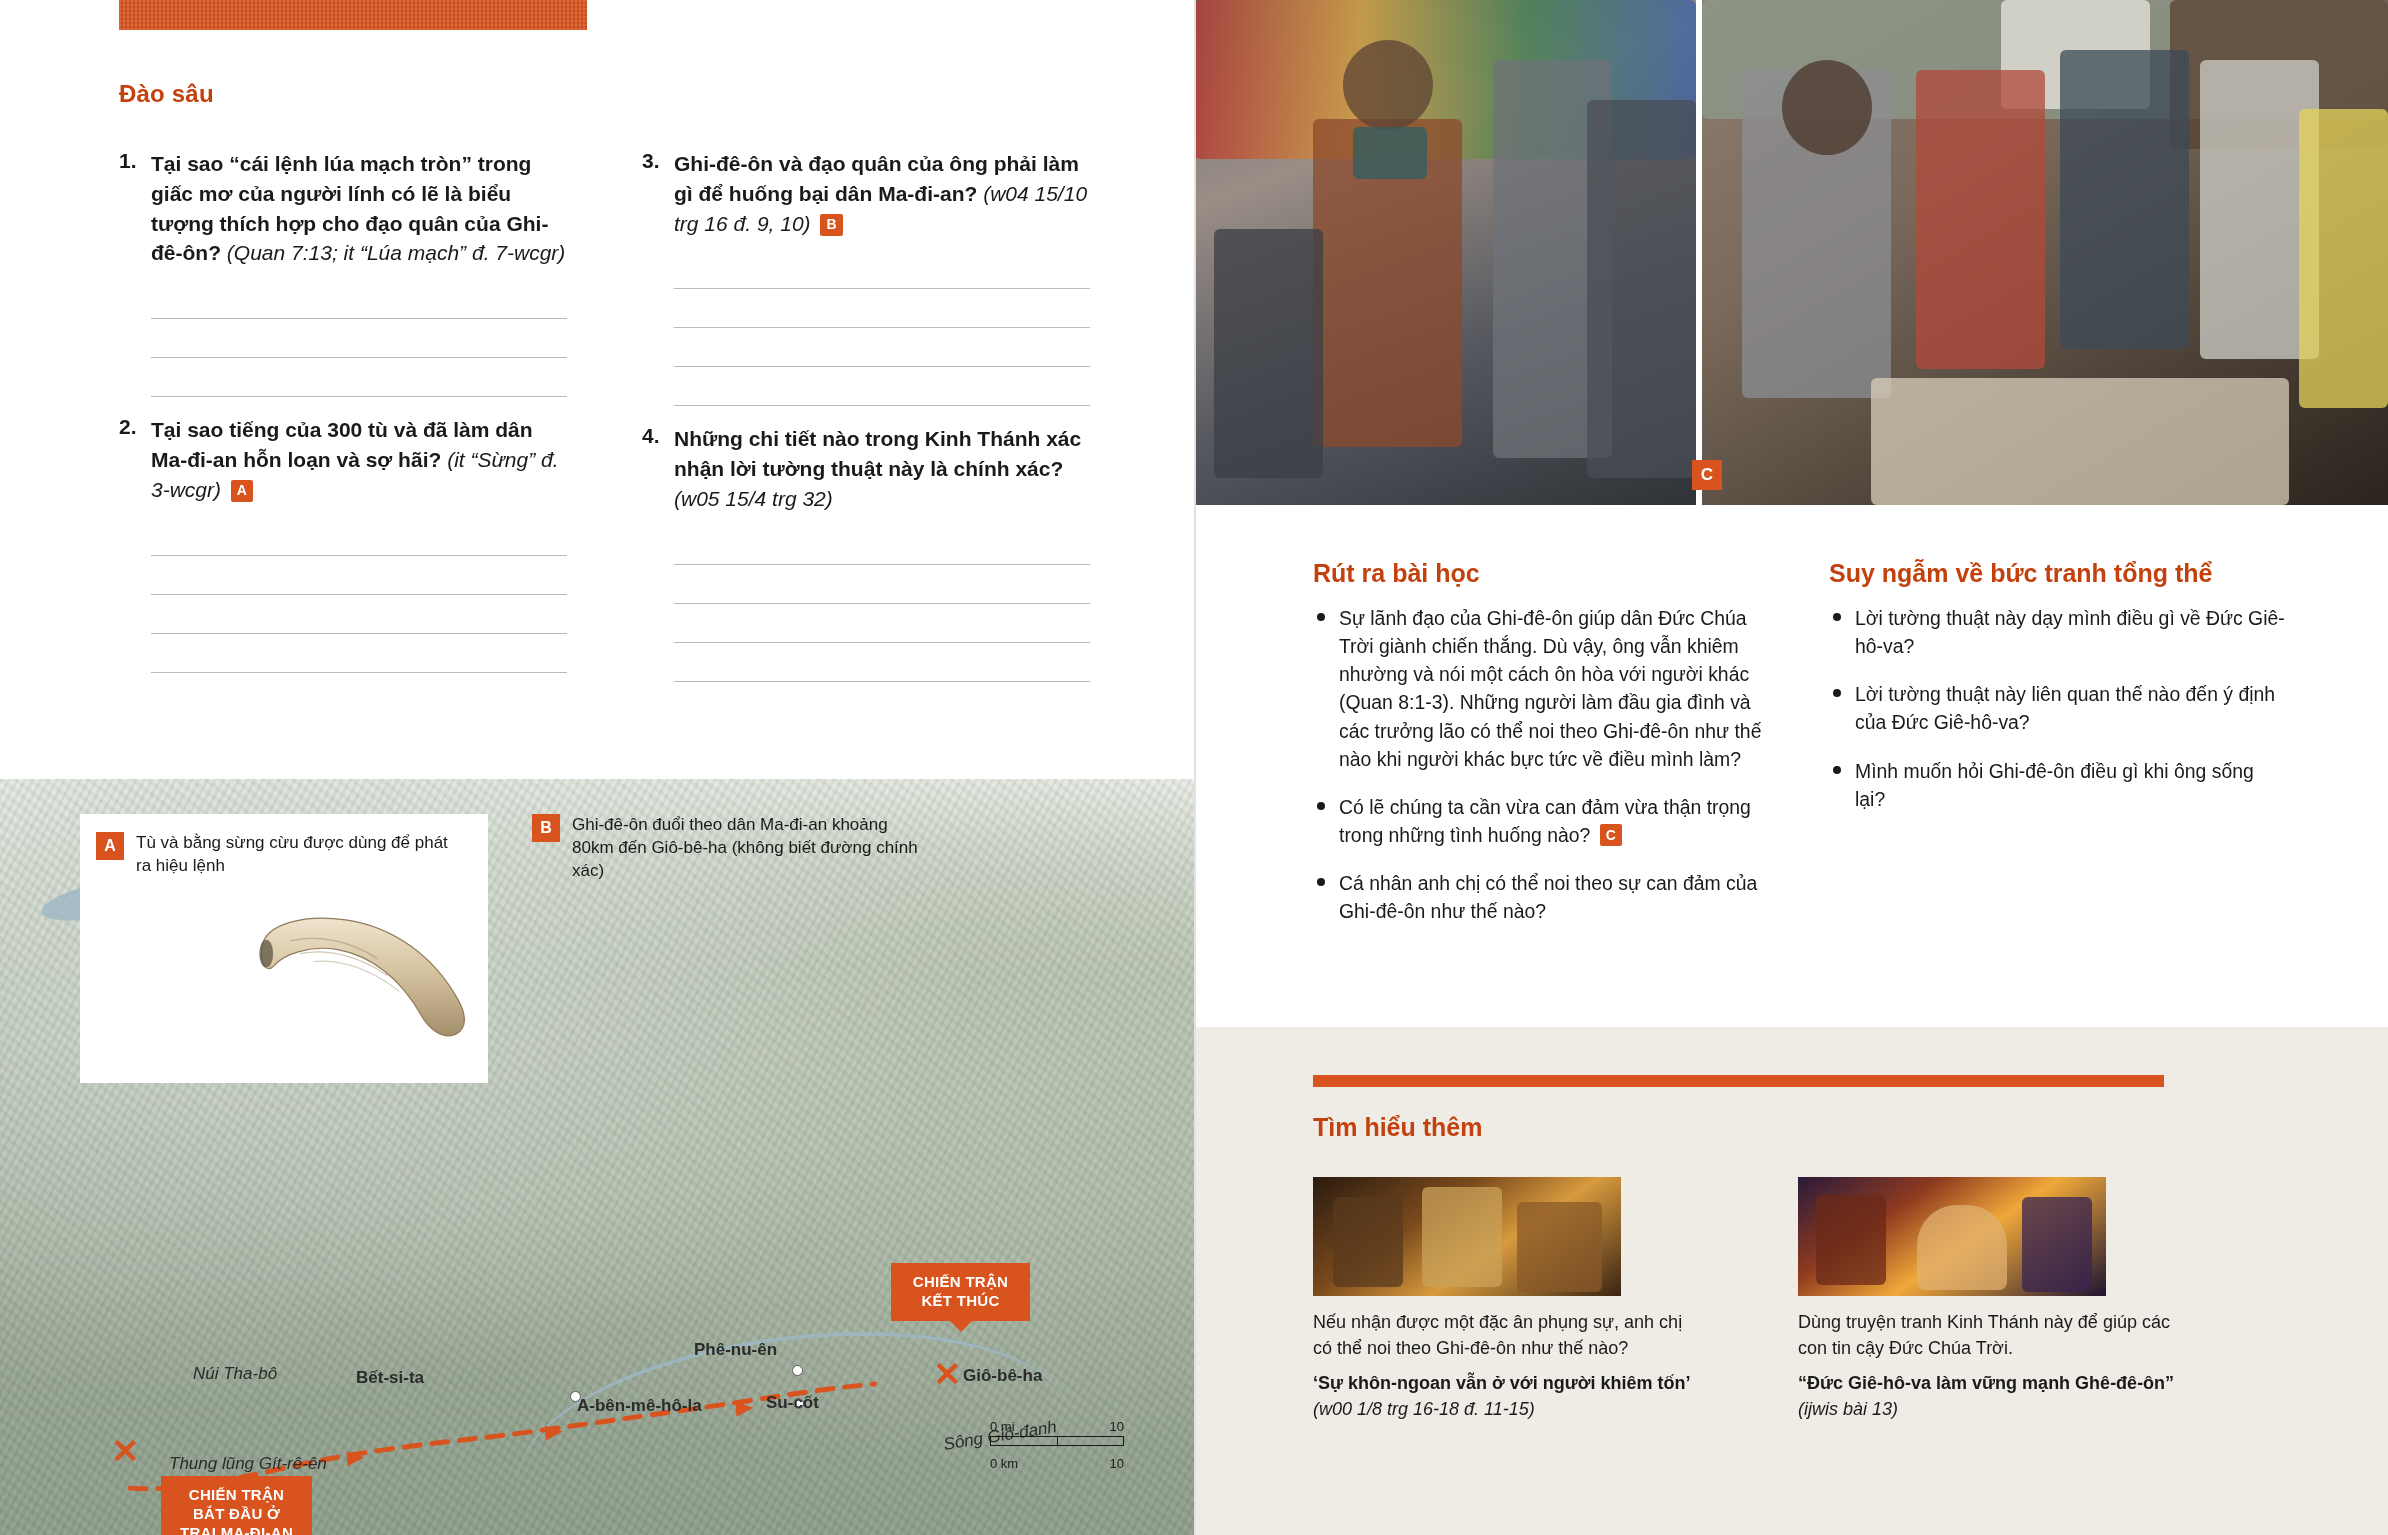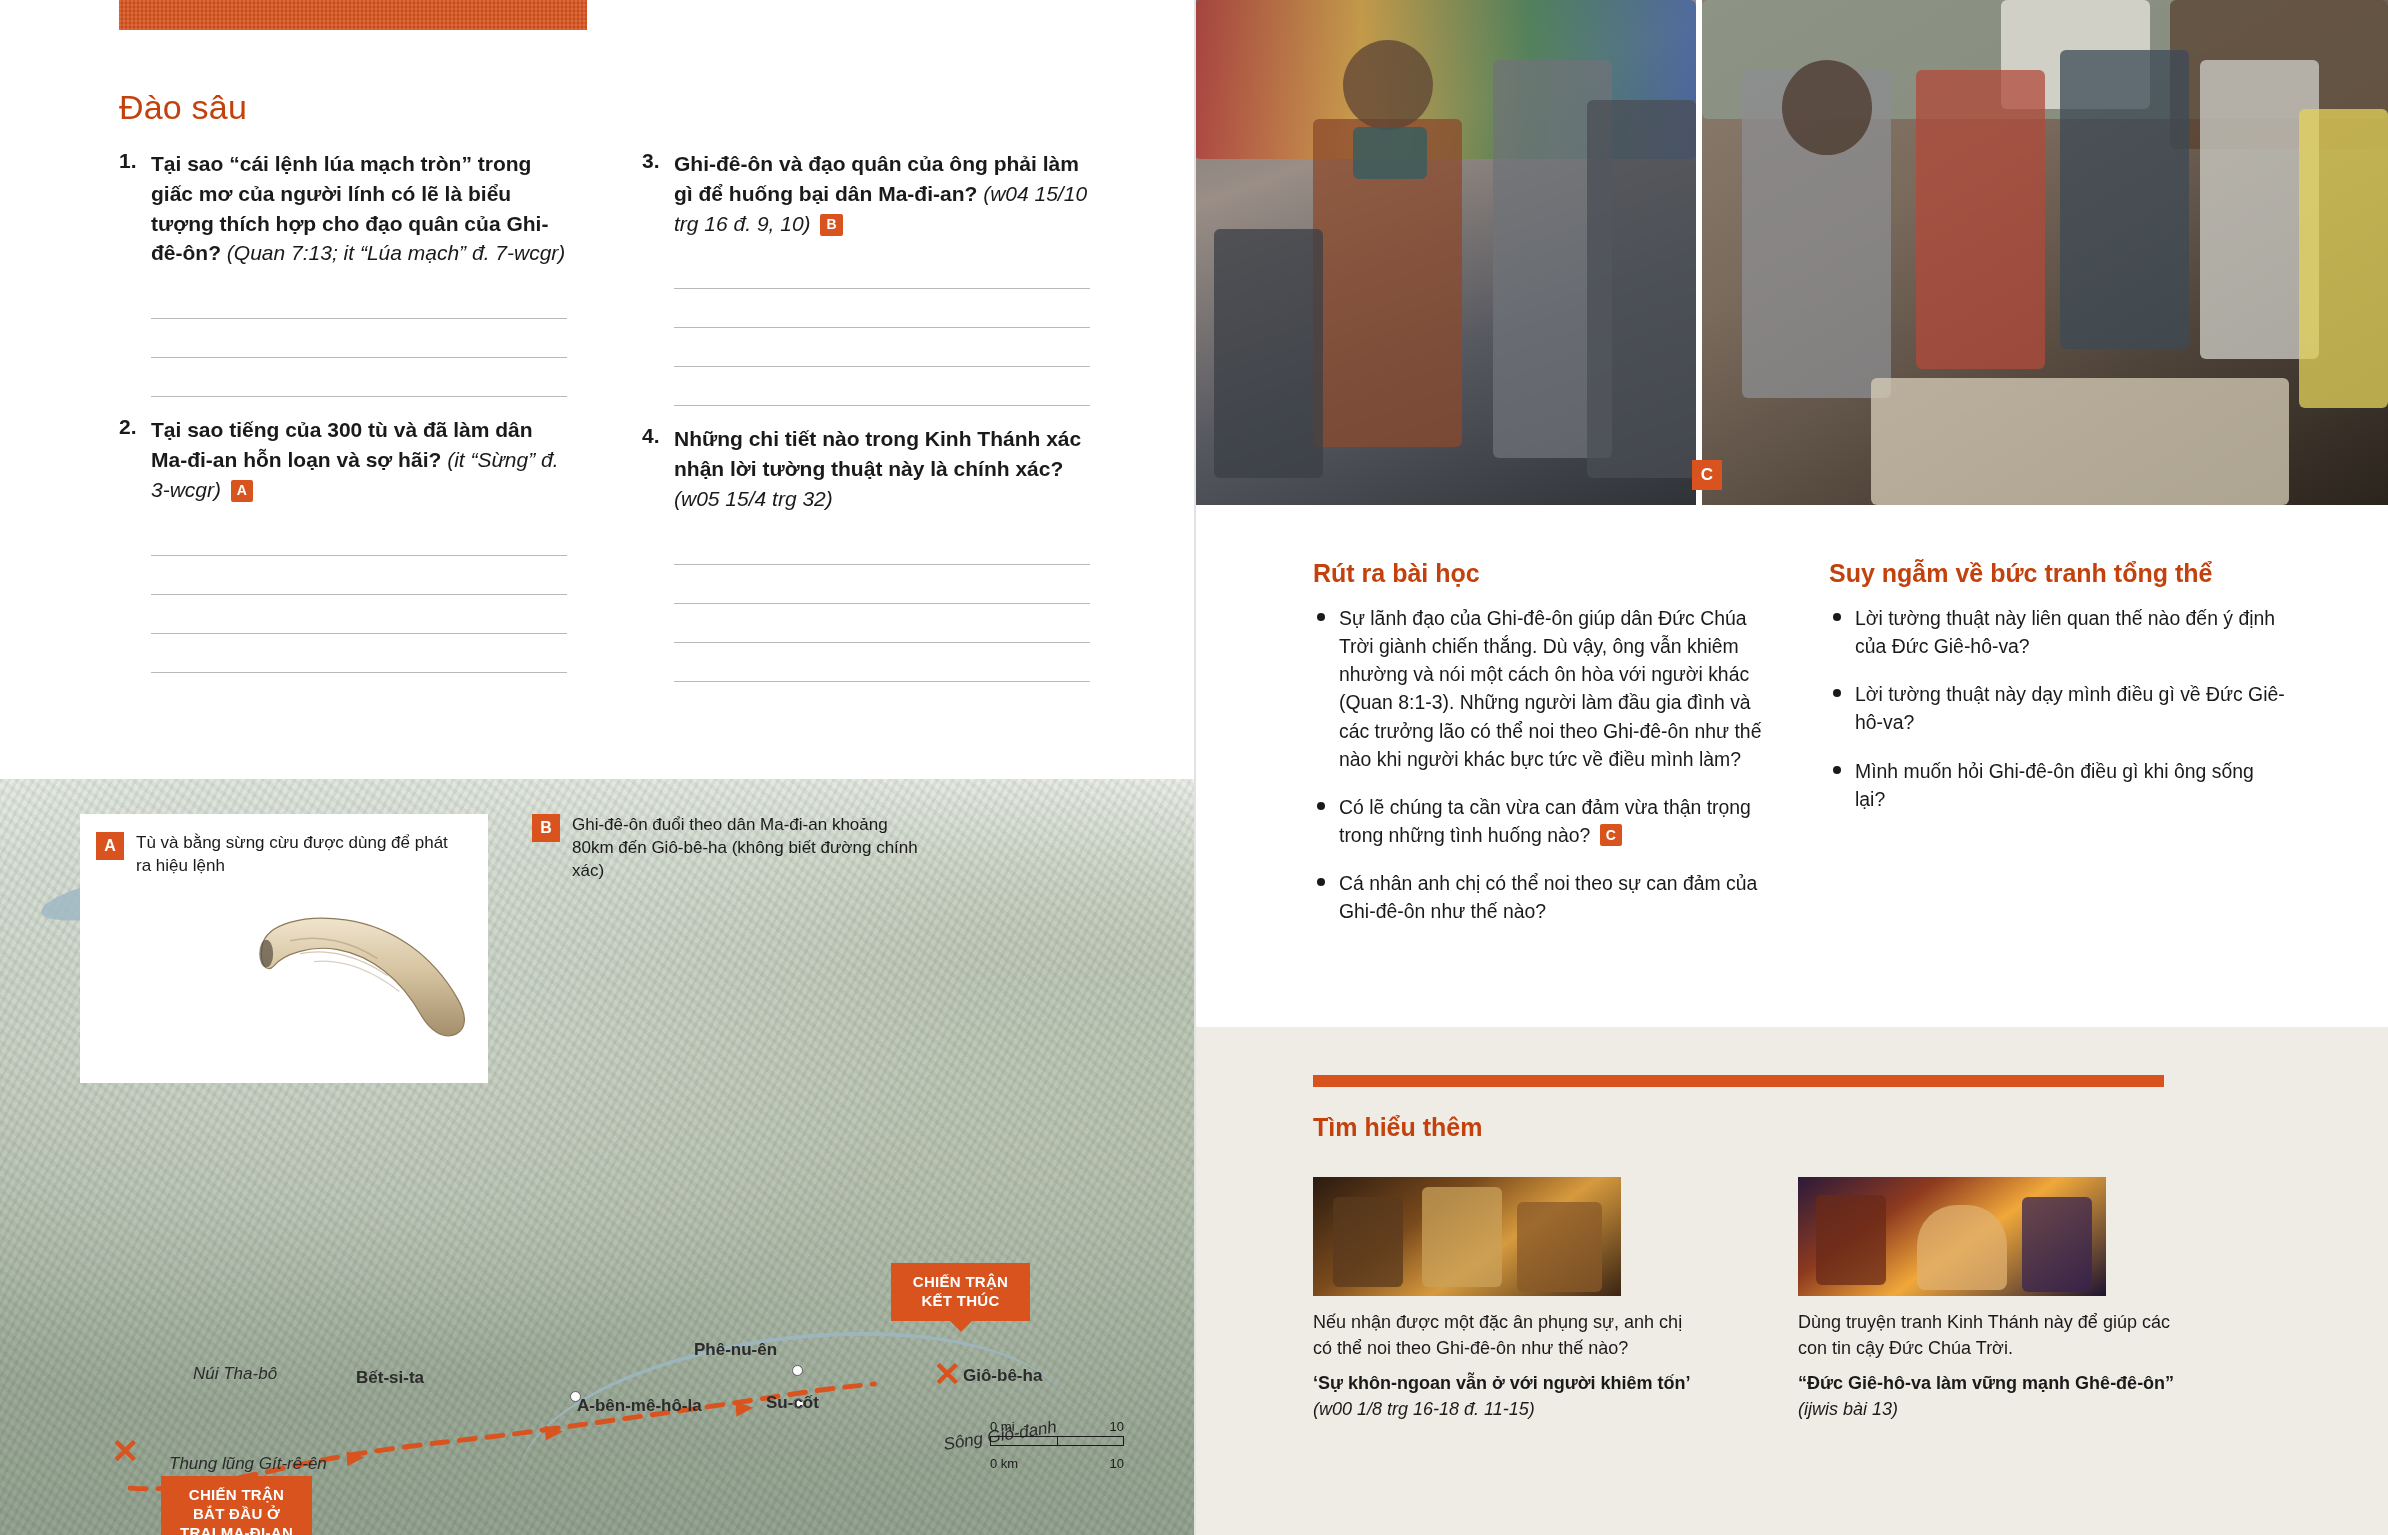--- a/index.html
+++ b/index.html
@@ -22,22 +22,22 @@
   }
   .orange-bar {
     position:absolute; left:119px; top:-14px;
     width: 468px; height: 44px;
     background: #d9531e;
     background-image:
       repeating-linear-gradient(90deg, rgba(255,255,255,.08) 0 2px, rgba(0,0,0,.05) 2px 4px),
       repeating-linear-gradient(0deg, rgba(255,255,255,.06) 0 2px, rgba(0,0,0,.04) 2px 4px);
   }
   .dig-title {
-    position:absolute; left:119px; top:88px;
-    font-size: 34px; font-weight: normal; color:#c2410c;
+    position:absolute; left:119px; top:80px;
+    font-size: 24px; font-weight: bold; color:#c2410c;
     letter-spacing: 0.2px;
   }
   .qcol { position:absolute; width: 448px; }
   .qcol.left { left:119px; top:149px; }
   .qcol.right { left:642px; top:149px; }
   .qitem { display:flex; margin-bottom: 12px; }
   .qnum { width: 32px; font-size: 21px; font-weight:bold; color:#1a1a1a; flex: 0 0 32px; }
   .qtext { font-size: 21px; line-height: 1.42; color:#1a1a1a; font-weight: bold; }
   .qtext .ref { font-weight: normal; }
   .qtext i { font-style: italic; }
@@ -373,22 +373,22 @@
         </li>
         <li>
           <span>Cá nhân anh chị có thể noi theo sự can đảm của Ghi-đê-ôn như thế nào?</span>
         </li>
       </ul>
     </div>
 
     <div class="col-reflect">
       <div class="sec-title">Suy ngẫm về bức tranh tổng thể</div>
       <ul class="bullets">
+        <li>Lời tường thuật này dạy mình điều gì về Đức Giê-hô-va?</li>
         <li>Lời tường thuật này liên quan thế nào đến ý định của Đức Giê-hô-va?</li>
-        <li>Lời tường thuật này dạy mình điều gì về Đức Giê-hô-va?</li>
         <li>Mình muốn hỏi Ghi-đê-ôn điều gì khi ông sống lại?</li>
       </ul>
     </div>
 
     <div class="learn-more">
       <div class="lm-bar"></div>
       <div class="lm-title">Tìm hiểu thêm</div>
 
       <div class="lm-item a">
         <div class="lm-thumb thumb-a">

